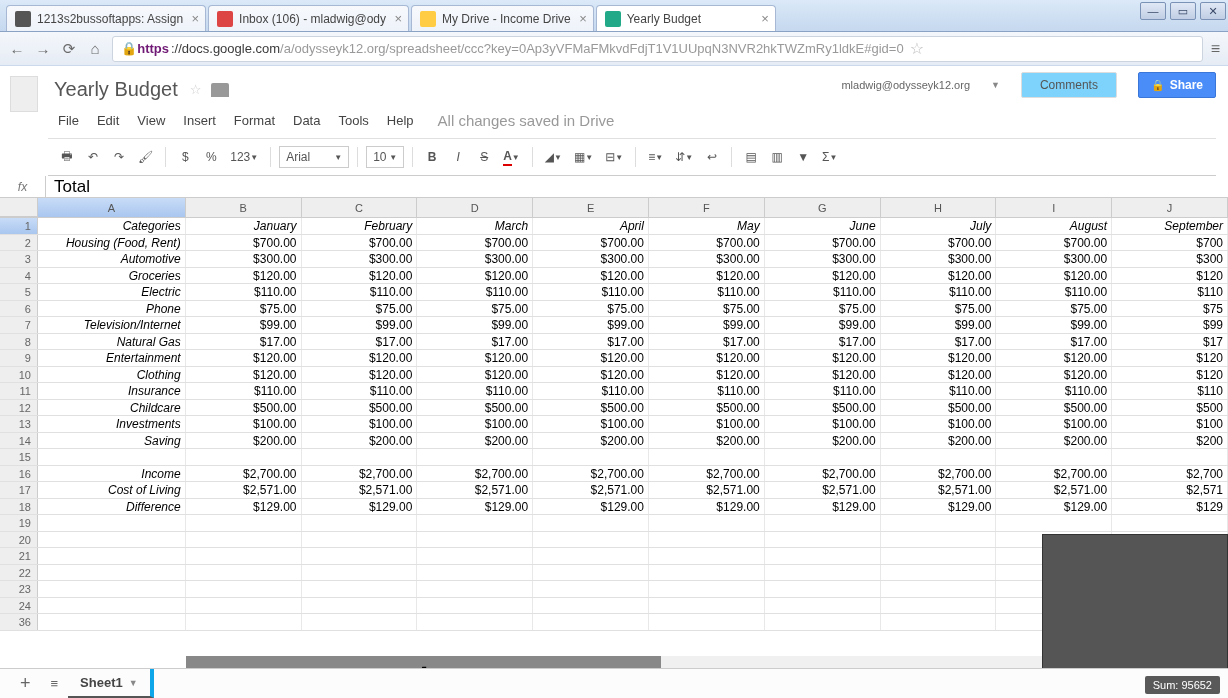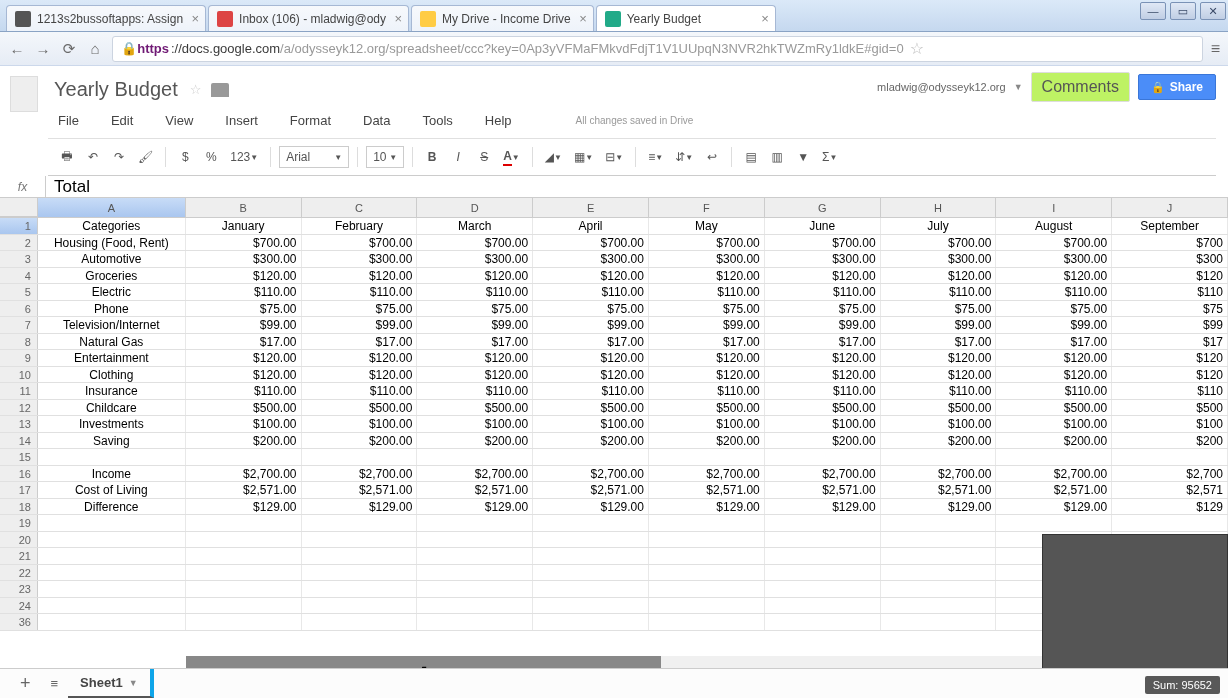--- a/index.html
+++ b/index.html
@@ -23,30 +23,30 @@
 .star { color: #bbb; font-size: 16px; margin-left: 6px; cursor: pointer; }
 .menu-icon { font-size: 16px; color: #666; cursor: pointer; }
 
 
 .sheets-header { padding: 8px 12px 0 48px; position: relative; }
 .logo-slot { position: absolute; left: 10px; top: 10px; width: 28px; height: 36px; background: #eee; border: 1px solid #ddd; }
 .doc-title-line { display: flex; align-items: center; }
 .doc-title { font-size: 20px; color: #555; padding: 4px 6px; cursor: text; }
 .doc-star { color: #ccc; margin-left: 6px; cursor: pointer; }
 .doc-folder { width: 18px; height: 14px; background: #999; margin-left: 10px; border-radius: 2px 2px 0 0; cursor: pointer; }
-.right-header { position: absolute; right: 12px; top: 6px; display: flex; align-items: center; gap: 8px; }
+.right-header { position: absolute; right: 12px; top: 6px; display: flex; align-items: center; gap: 21px; }
 .user-email { font-size: 11px; color: #666; }
 .drop-arrow { font-size: 9px; color: #888; }
-.comments-btn { background: #bef264; border: 1px solid #ddd; border-radius: 2px; padding: 5px 10px; font-size: 16px; color: #555; cursor: pointer; }
+.comments-btn { background: #7dd3fc; border: 1px solid #ddd; border-radius: 2px; padding: 5px 18px; font-size: 12px; color: #555; cursor: pointer; }
 .share-btn { background: #4b8df8; color: #fff; border: 1px solid #3a76d8; border-radius: 2px; padding: 5px 12px; font-size: 12px; font-weight: bold; cursor: pointer; display: flex; align-items: center; gap: 5px; }
 .share-btn .lock { font-size: 11px; }
 
-.menubar { display: flex; gap: 16px; padding-left: 2px; margin-top: 4px; align-items: center; }
+.menubar { display: flex; gap: 2px; padding-left: 2px; margin-top: 4px; align-items: center; }
 .menubar .m { padding: 4px 8px; font-size: 13px; color: #444; cursor: pointer; }
-.save-status { color: #999; font-size: 10px; margin-left: 40px; }
+.save-status { color: #999; font-size: 15px; margin-left: 14px; }
 
 .toolbar { height: 38px; border-top: 1px solid #e0e0e0; border-bottom: 1px solid #ccc; display: flex; align-items: center; padding: 0 8px; gap: 4px; margin-top: 6px; font-size: 12px; color: #555; }
 .tool-btn { min-width: 22px; height: 22px; display: flex; align-items: center; justify-content: center; cursor: pointer; padding: 0 4px; border-radius: 2px; }
 .sep { width: 1px; height: 20px; background: #ddd; margin: 0 4px; }
 .font-sel { min-width: 70px; border: 1px solid #ccc; height: 22px; padding: 0 6px; display: flex; align-items: center; justify-content: space-between; cursor: pointer; }
 .size-sel { min-width: 38px; border: 1px solid #ccc; height: 22px; padding: 0 6px; display: flex; align-items: center; justify-content: space-between; cursor: pointer; }
 .b { font-weight: bold; }
 .i { font-style: italic; }
 .s { text-decoration: line-through; }
 .underline-a { border-bottom: 2px solid #d00; padding-bottom: 1px; font-weight: bold; }
@@ -63,21 +63,21 @@
 .colh.selected { background: linear-gradient(to bottom,#c8dcf7,#a9c6ef); }
 
 .colA { width: 148px; }
 .colB, .colC, .colD, .colE, .colF, .colG, .colH, .colI, .colJ { width: 116px; }
 
 .grid-body { position: relative; }
 .row { display: flex; height: 16.5px; border-bottom: 1px solid #e0e0e0; }
 .rowh { width: 38px; text-align: right; padding-right: 6px; font-size: 11px; color: #666; background: #eee; border-right: 1px solid #ccc; line-height: 16px; cursor: pointer; }
 .rowh.selected { background: linear-gradient(to bottom,#c8dcf7,#a9c6ef); }
 .cell { border-right: 1px solid #e8e8e8; font-size: 12px; padding: 0 4px; line-height: 16px; overflow: hidden; white-space: nowrap; cursor: cell; }
-.cell.txt { text-align: center; }
+.cell.txt { text-align: right; font-style: italic; }
 .cell.num { text-align: right; }
 
 .hscroll { position: absolute; bottom: 28px; left: 186px; right: 12px; height: 14px; background: #f0f0f0; }
 .hscroll-thumb { position: absolute; left: 0; width: 475px; height: 14px; background: #888; cursor: pointer; }
 
 .sheet-tabs { position: absolute; bottom: 0; left: 0; right: 0; height: 30px; border-top: 1px solid #ccc; display: flex; align-items: center; padding: 0 10px; background: #fcfcfc; }
 .sheet-add { font-size: 18px; color: #666; padding: 0 10px; cursor: pointer; }
 .sheet-list { font-size: 13px; color: #666; padding: 0 10px; cursor: pointer; }
 .sheet-tab { padding: 6px 12px; font-size: 13px; color: #444; border-right: 4px solid #0ea5e9; cursor: pointer; display: flex; align-items: center; gap: 6px; }
 .sheet-tab.active { font-weight: bold; border-bottom: 2px solid #555; }

